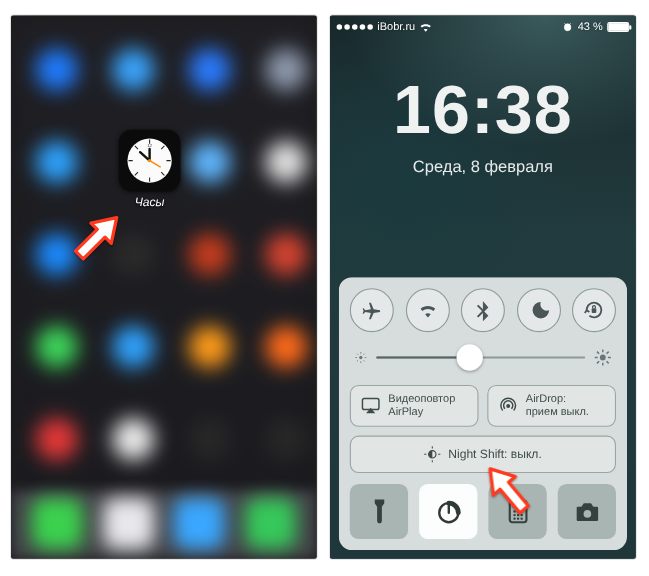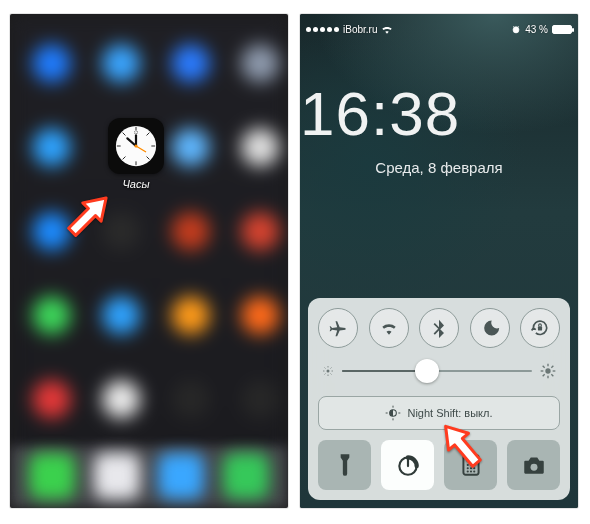--- a/index.html
+++ b/index.html
@@ -79,38 +79,38 @@
   #right { left: 300px; top:14px; background:#1d2b2e; }
   #right .wall {
     position:absolute; inset:0;
     background:
       radial-gradient(ellipse 300px 200px at 70% 0%, #3a5a5c 0%, transparent 60%),
       radial-gradient(ellipse 260px 240px at 25% 30%, #1b3a3e 0%, transparent 60%),
       linear-gradient(#18282b 0%, #223b3e 40%, #1f363a 100%);
   }
   .statusbar{
     position:absolute;top:5px;left:0;right:0;height:16px;
-    color:#fff;font-size:10px;display:flex;align-items:flex-end;
+    color:#fff;font-size:10px;display:flex;align-items:flex-start;
     padding:0 6px;justify-content:space-between;
     text-shadow:0 0 2px rgba(0,0,0,.6);
   }
   .sb-left{display:flex;align-items:center;gap:4px}
   .dots{display:flex;gap:2px}
   .dots i{width:5px;height:5px;border-radius:50%;background:#fff;display:block}
   .sb-right{display:flex;align-items:center;gap:4px}
   .batt{width:20px;height:9px;border:1px solid #fff;border-radius:2px;position:relative}
   .batt::after{content:"";position:absolute;right:-3px;top:2px;width:2px;height:4px;background:#fff;border-radius:1px}
   .batt i{display:block;height:100%;background:#fff;width:100%}
 
   .clock-time{
-    position:absolute;top:64px;left:0;right:0;text-align:left;
-    color:#f0f2f2;font-weight:400;font-size:62px;letter-spacing:1px;
+    position:absolute;top:51px;left:0;right:0;text-align:center;
+    color:#f0f2f2;font-weight:700;font-size:62px;letter-spacing:1px;
   }
   .clock-date{
-    position:absolute;top:145px;left:0;right:0;text-align:center;
+    position:absolute;top:129px;left:0;right:0;text-align:center;
     color:#e8ebec;font-size:15px;
   }
 
   .cc{
     position:absolute;left:8px;right:8px;bottom:8px;
     background:rgba(235,239,238,0.9);
     border-radius:12px;
     padding:10px 10px 10px;
     backdrop-filter:blur(10px);
   }
@@ -292,20 +292,42 @@
             <line x1="1" y1="12" x2="5" y2="12"></line>
             <line x1="19" y1="12" x2="23" y2="12"></line>
             <line x1="4" y1="4" x2="7" y2="7"></line>
             <line x1="17" y1="17" x2="20" y2="20"></line>
             <line x1="4" y1="20" x2="7" y2="17"></line>
             <line x1="17" y1="7" x2="20" y2="4"></line>
           </g>
         </svg>
     </div>
 
+    <div class="pill-row">
+      <div class="pill">
+        <svg width="20" height="20" viewBox="0 0 24 24">
+            <rect x="3" y="4" width="18" height="12" rx="2" fill="none" stroke="currentColor" stroke-width="1.6"></rect>
+            <path d="M12 14l5 6H7z" fill="currentColor"></path>
+          </svg>
+        <div class="txt">
+          <span>Видеоповтор</span>
+          <span>AirPlay</span>
+        </div>
+      </div>
+      <div class="pill">
+        <svg width="20" height="20" viewBox="0 0 24 24">
+            <circle cx="12" cy="12" r="2.2" fill="currentColor"></circle>
+            <path fill="none" stroke="currentColor" stroke-width="1.6" d="M6 17a8 8 0 1112 0M8.5 15a5 5 0 117 0"></path>
+          </svg>
+        <div class="txt">
+          <span>AirDrop:</span>
+          <span>прием выкл.</span>
+        </div>
+      </div>
+    </div>
 
     <div class="wide-pill">
       <svg width="16" height="16" viewBox="0 0 24 24">
           <circle cx="12" cy="12" r="5" fill="none" stroke="currentColor" stroke-width="1.6"></circle>
           <path d="M12 7a5 5 0 000 10z" fill="currentColor"></path>
           <g stroke="currentColor" stroke-width="1.4">
             <line x1="12" y1="1" x2="12" y2="4"></line>
             <line x1="12" y1="20" x2="12" y2="23"></line>
             <line x1="1" y1="12" x2="4" y2="12"></line>
             <line x1="20" y1="12" x2="23" y2="12"></line>

